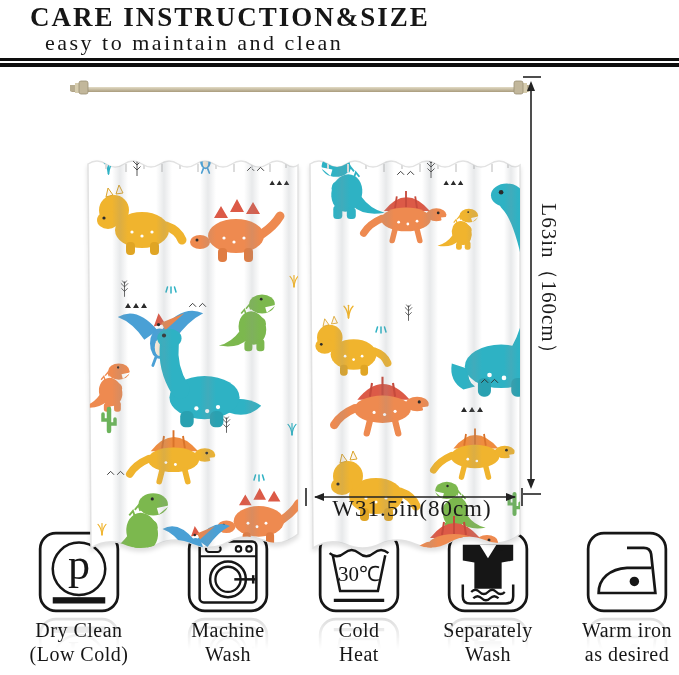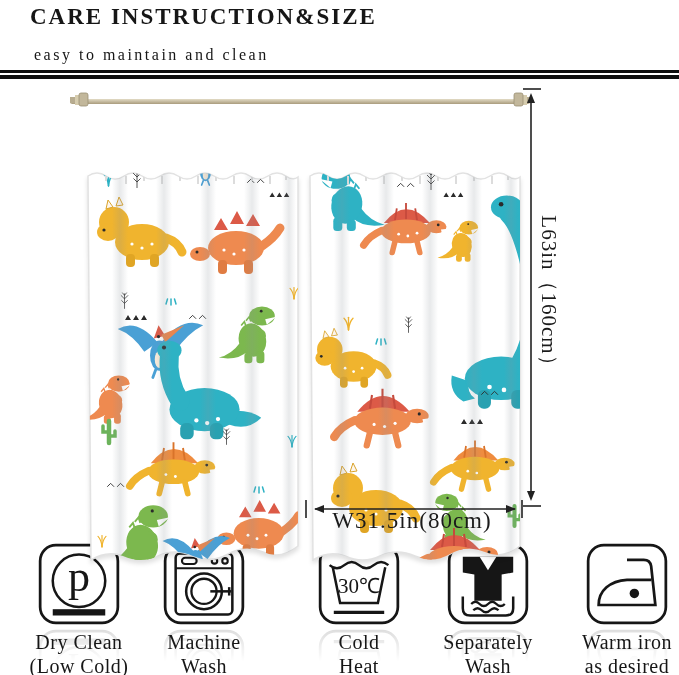--- a/index.html
+++ b/index.html
@@ -1,20 +1,20 @@
 <!DOCTYPE html>
 <html><head>
 <meta charset="utf-8">
 <style>
   html,body{margin:0;padding:0;background:#fff;}
   .page{position:relative;width:679px;height:675px;background:#fff;overflow:hidden;
         font-family:"Liberation Serif",serif;color:#161616;}
   
-  .title{font-size:23px;font-weight:bold;letter-spacing:2px;margin:2px 0 12px 30px;line-height:30px;}
-  .subtitle{font-size:16px;letter-spacing:2.5px;margin:0 0 0 34px;line-height:22px;}
+  .title{font-size:27px;font-weight:bold;letter-spacing:2px;margin:2px 0 0 30px;line-height:30px;}
+  .subtitle{font-size:22px;letter-spacing:2.5px;margin:0 0 0 45px;line-height:22px;}
   .rule{margin-top:4px;height:2px;border-top:3px solid #0e0e0e;border-bottom:4px solid #0e0e0e;}
   
   .scene{position:relative;height:460px;margin-top:3px;}
   .rod{position:absolute;left:70px;top:17px;width:460px;height:5px;border-radius:3px;z-index:1;
        background:linear-gradient(180deg,#e3dbc5,#a99c7d);}
   .finial{position:absolute;top:9px;z-index:3;}
   .finial-left{left:70px;}
   .finial-right{left:512px;transform:scaleX(-1);}
   .panel{position:absolute;top:84px;width:214px;height:410px;z-index:2;
          filter:drop-shadow(0 3px 2px rgba(0,0,0,.12));}
@@ -350,21 +350,21 @@
         <svg class="care-icon icon-reflect" viewBox="0 0 80 80">
             <use href="#ic-dry-clean"></use>
           </svg>
       </div>
       <div class="care-label">
         <div>Dry Clean</div>
         <div>(Low Cold)</div>
       </div>
     </div>
 
-    <div class="care-item" style="left:204px">
+    <div class="care-item" style="left:228px">
       <div class="icon-stack">
         <svg class="care-icon" viewBox="0 0 80 80">
             <use href="#ic-machine-wash"></use>
           </svg>
         <svg class="care-icon icon-reflect" viewBox="0 0 80 80">
             <use href="#ic-machine-wash"></use>
           </svg>
       </div>
       <div class="care-label">
         <div>Machine</div>

